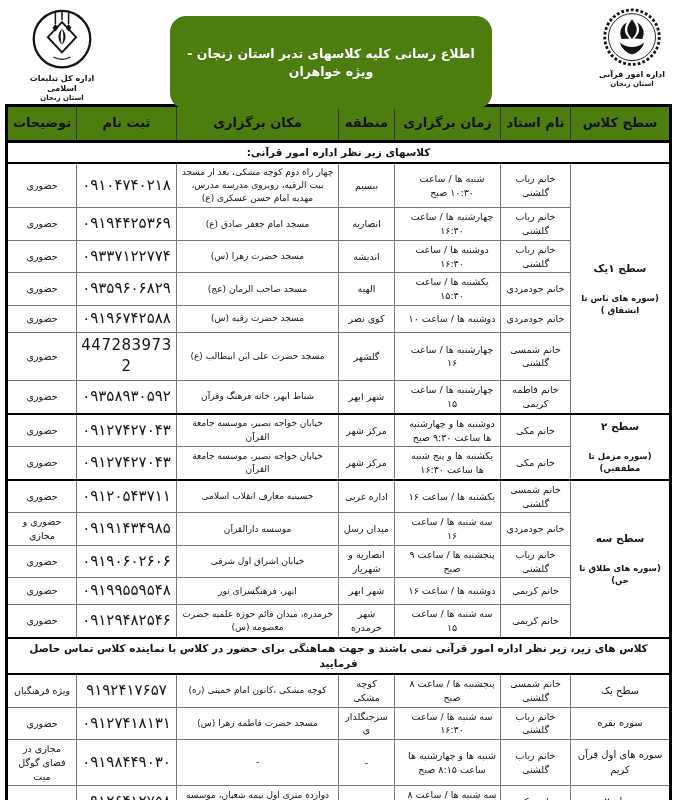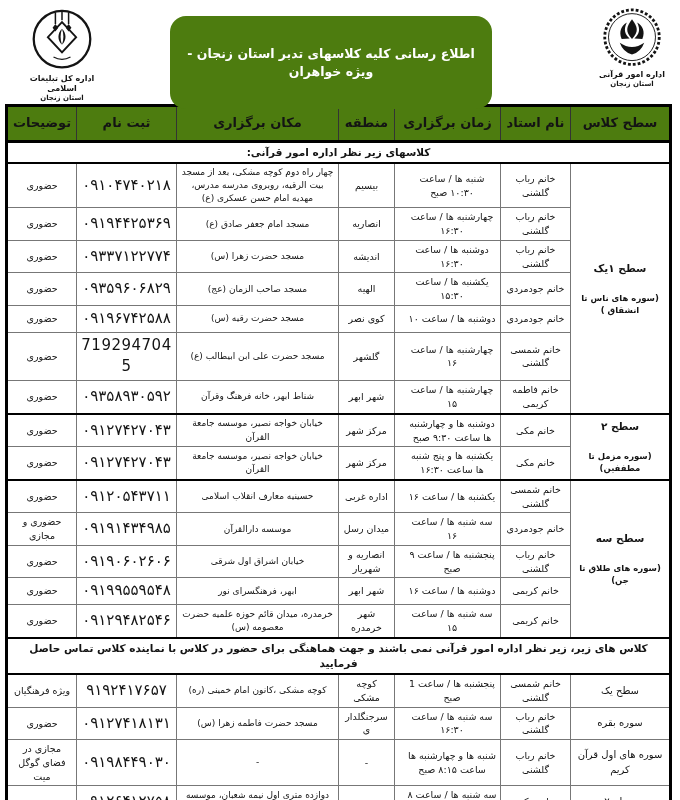--- a/index.html
+++ b/index.html
@@ -177,21 +177,21 @@
         <td class="district-cell">کوی نصر</td>
         <td class="location-cell">مسجد حضرت رقیه (س)</td>
         <td class="phone-cell">۰۹۱۹۶۷۴۲۵۸۸</td>
         <td class="note-cell">حضوری</td>
       </tr>
       <tr>
         <td class="teacher-cell">خانم شمسی گلشنی</td>
         <td class="time-cell">چهارشنبه ها / ساعت ۱۶</td>
         <td class="district-cell">گلشهر</td>
         <td class="location-cell">مسجد حضرت علی ابن ابیطالب (ع)</td>
-        <td class="phone-cell">7192947045</td>
+        <td class="phone-cell">4472839732</td>
         <td class="note-cell">حضوری</td>
       </tr>
       <tr>
         <td class="teacher-cell">خانم فاطمه کریمی</td>
         <td class="time-cell">چهارشنبه ها / ساعت ۱۵</td>
         <td class="district-cell">شهر ابهر</td>
         <td class="location-cell">شناط ابهر، خانه فرهنگ وقرآن</td>
         <td class="phone-cell">۰۹۳۵۸۹۳۰۵۹۲</td>
         <td class="note-cell">حضوری</td>
       </tr>
@@ -266,21 +266,21 @@
     </tbody>
     <tbody class="section-title-body sec-idx-1">
       <tr>
         <td class="section-title-cell" colspan="7">کلاس های زیر، زیر نظر اداره امور قرآنی نمی باشند و جهت هماهنگی برای حضور در کلاس با نماینده کلاس تماس حاصل فرمایید</td>
       </tr>
     </tbody>
     <tbody class="group-body">
       <tr>
         <td class="level-cell-flat">سطح یک</td>
         <td class="teacher-cell">خانم شمسی گلشنی</td>
-        <td class="time-cell">پنجشنبه ها / ساعت 1 صبح</td>
+        <td class="time-cell">پنجشنبه ها / ساعت ۸ صبح</td>
         <td class="district-cell">کوچه مشکی</td>
         <td class="location-cell">کوچه مشکی ،کانون امام خمینی (ره)</td>
         <td class="phone-cell">۹۱۹۲۴۱۷۶۵۷</td>
         <td class="note-cell">ویژه فرهنگیان</td>
       </tr>
       <tr>
         <td class="level-cell-flat">سوره بقره</td>
         <td class="teacher-cell">خانم رباب گلشنی</td>
         <td class="time-cell">سه شنبه ها / ساعت ۱۶:۳۰</td>
         <td class="district-cell">سرجنگلداری</td>

